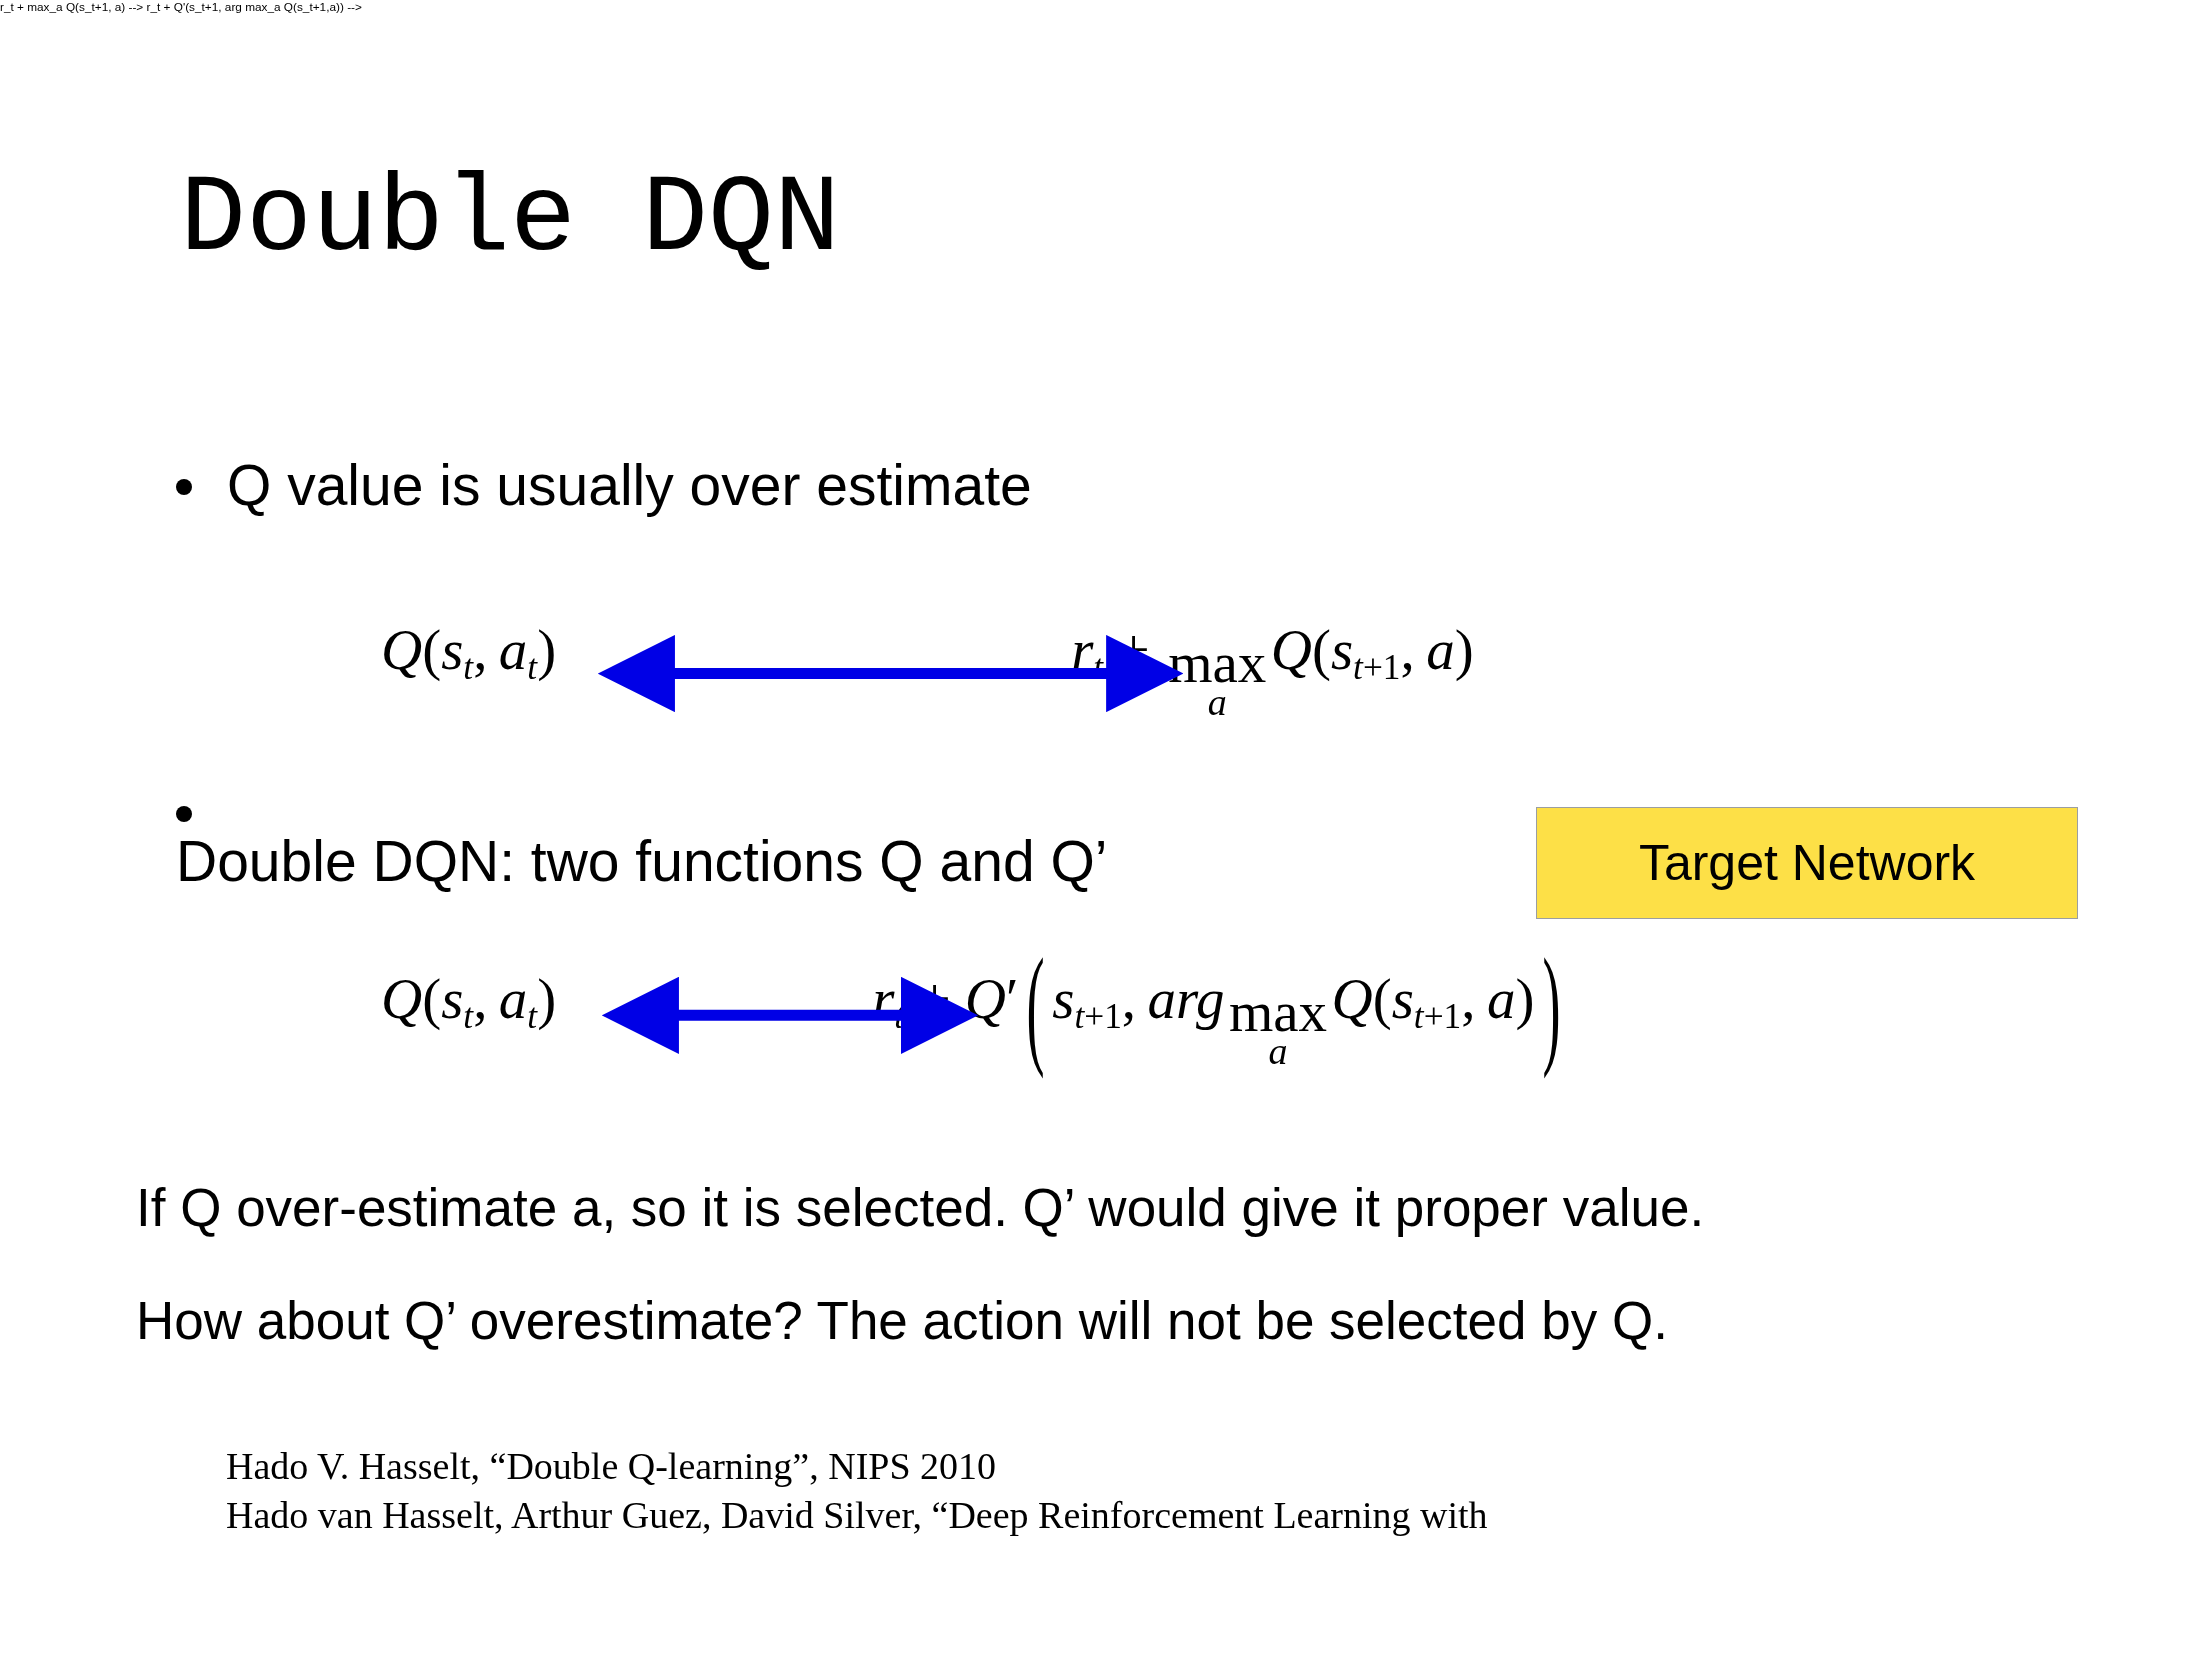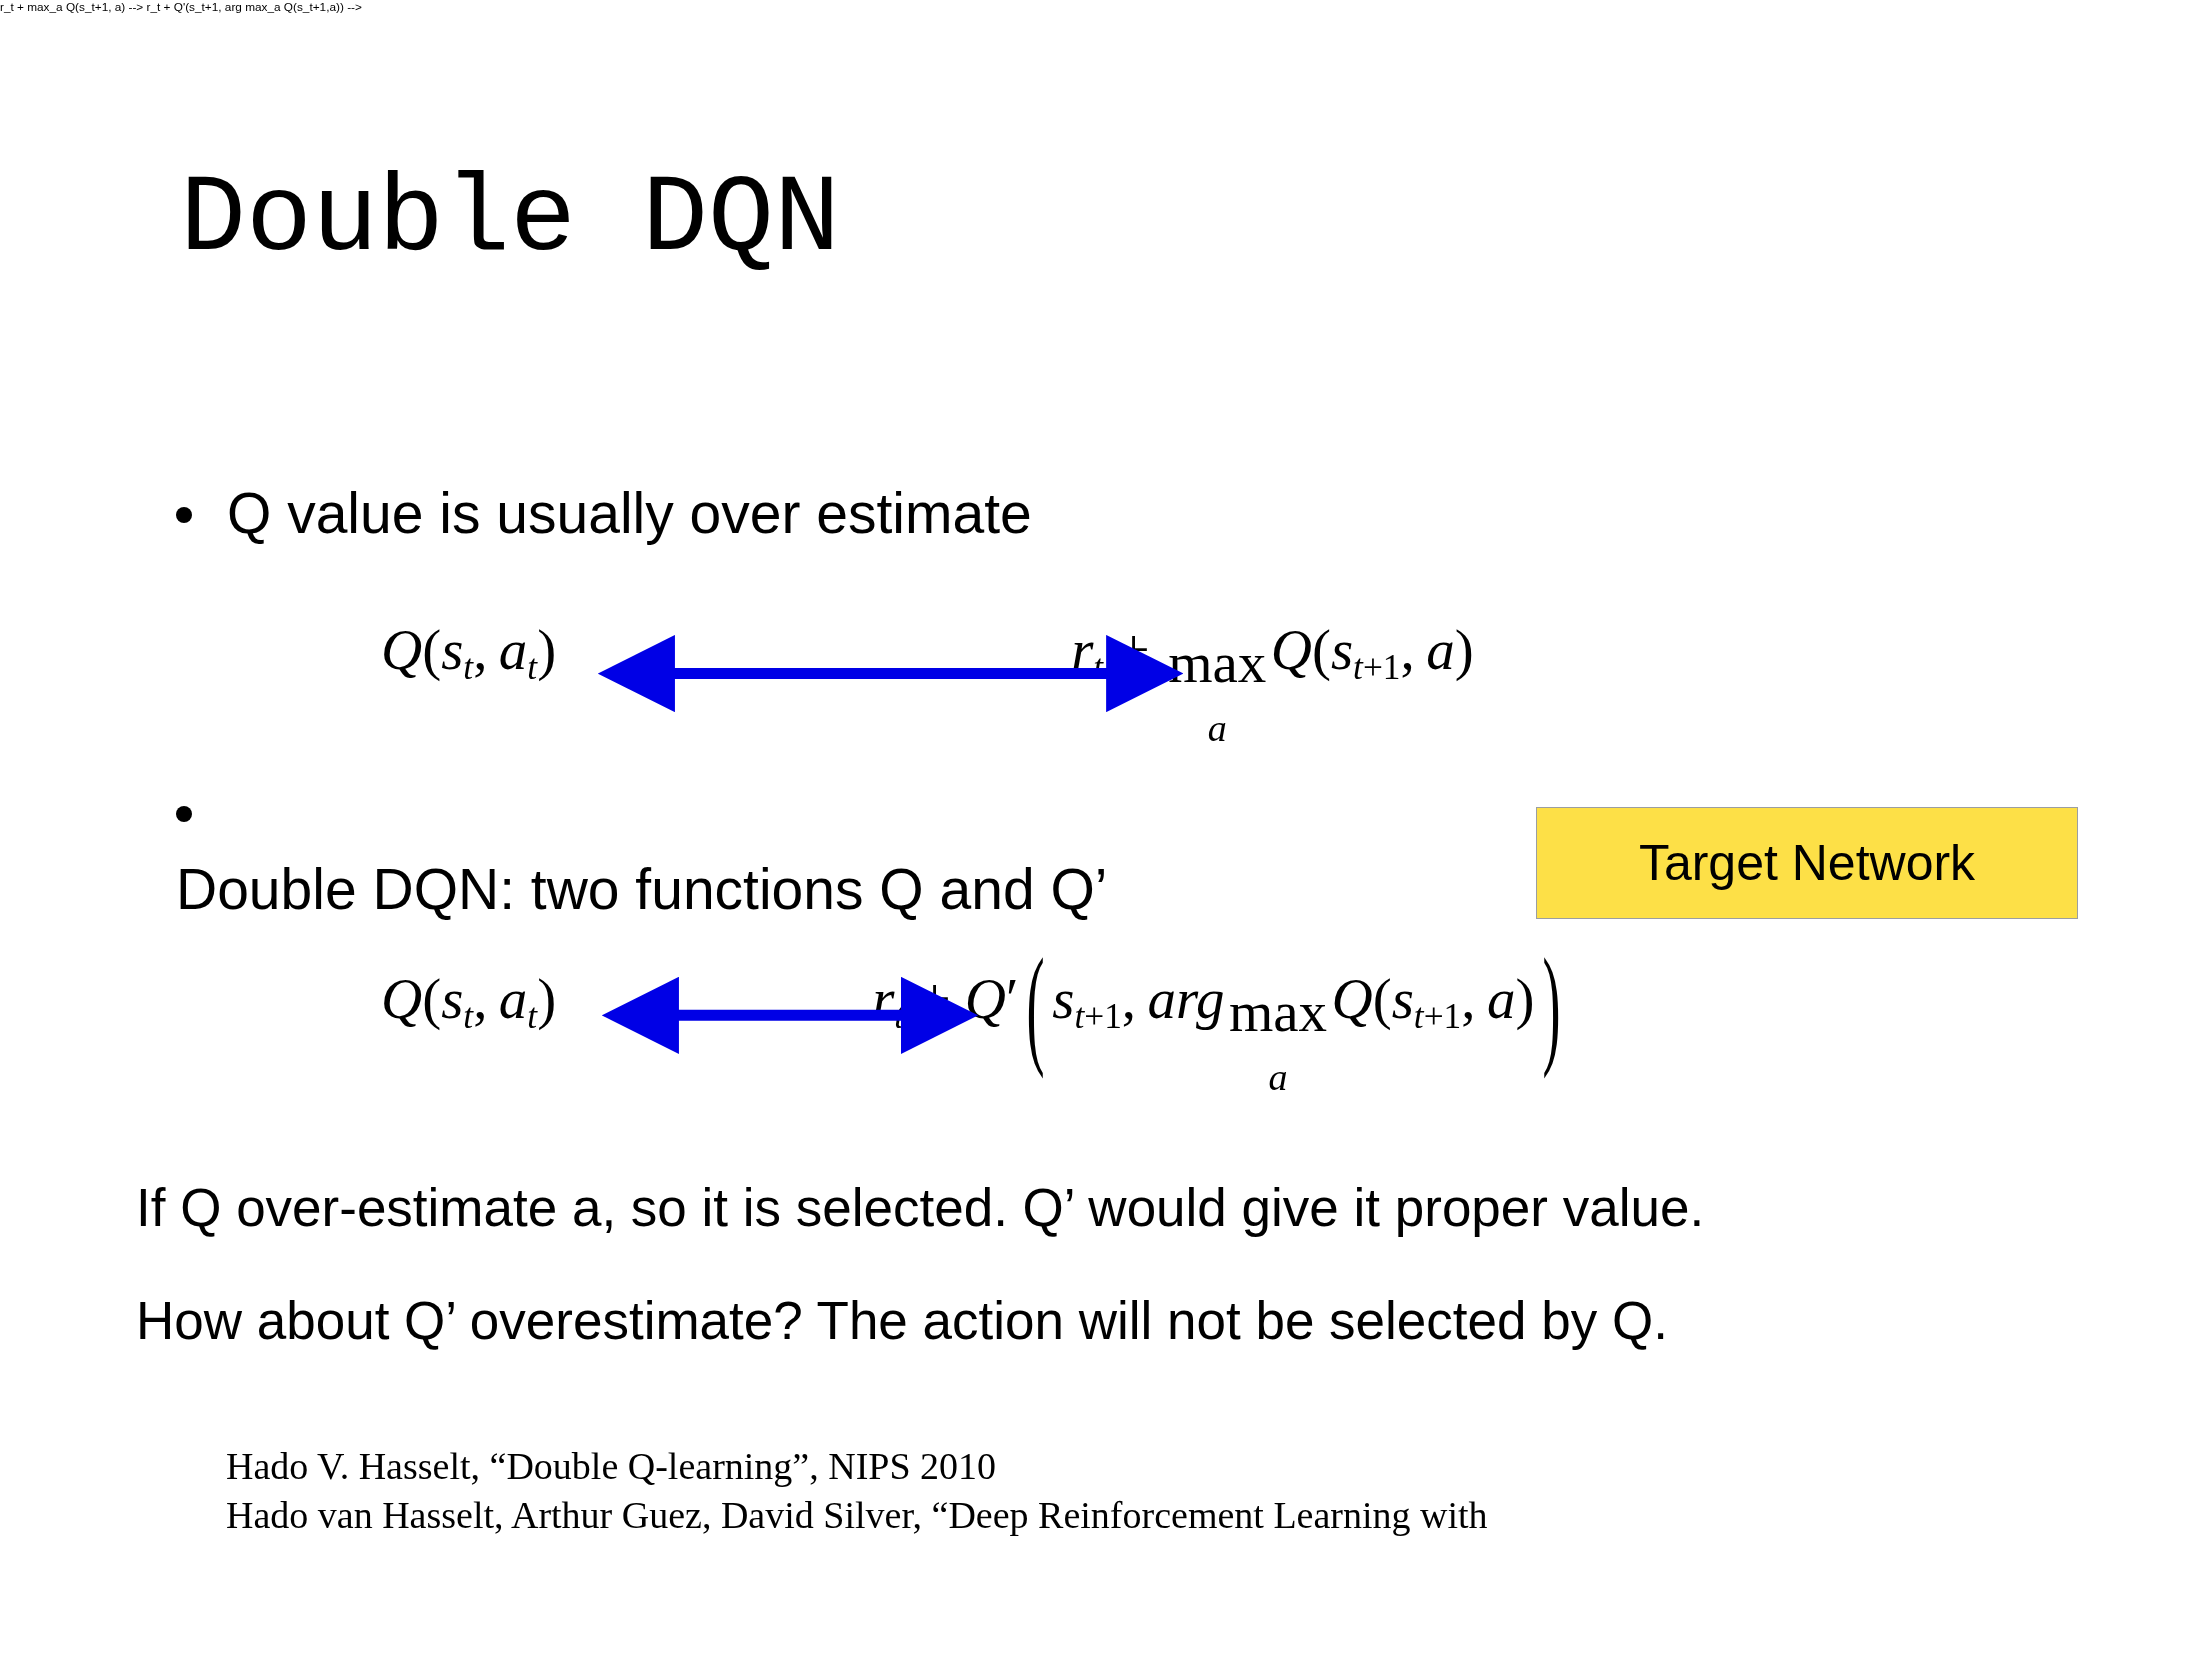--- a/index.html
+++ b/index.html
@@ -47,21 +47,20 @@
     flex: 0 0 auto;
     position: relative;
     top: -10.3px;
   }
   .bullet-text {
     font-family: "Liberation Sans", sans-serif;
     font-size: 57px;
     font-weight: 400;
     line-height: 1.05;
     color: #000000;
-    margin-top: 28px;
   }
   #bullet-1 { left: 176px; top: 456px; }
   #bullet-2 { left: 176px; top: 816px; flex-direction: column; }
 
   
   .callout-box {
     position: absolute;
     left: 1536px;
     top: 807px;
     width: 542px;
@@ -115,21 +114,20 @@
   .oplimit {
     display: inline-flex;
     flex-direction: column;
     align-items: center;
     vertical-align: baseline;
     font-style: normal;
     line-height: 0.92;
     margin: 0 4.4px;
     position: relative;
     top: 13.2px;
-    gap: 26px;
   }
   .oplimit .op-main {
     font-style: normal;
     font-size: 57px;
   }
   .oplimit .op-sub {
     font-style: italic;
     font-size: 38px;
     margin-top: -4.4px;
   }

